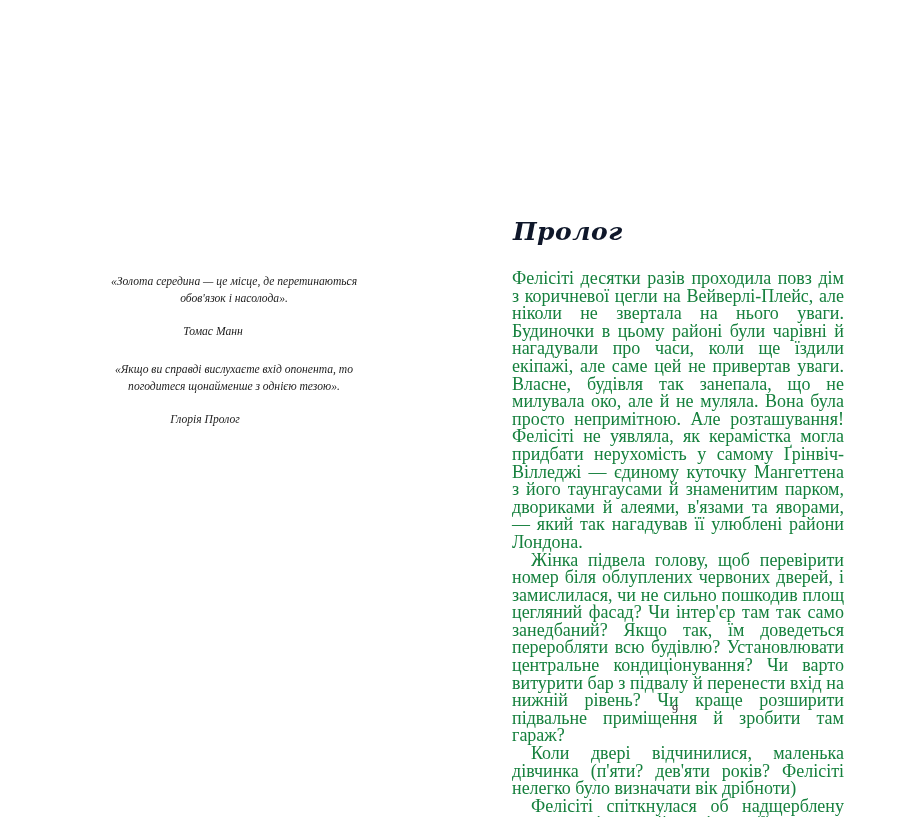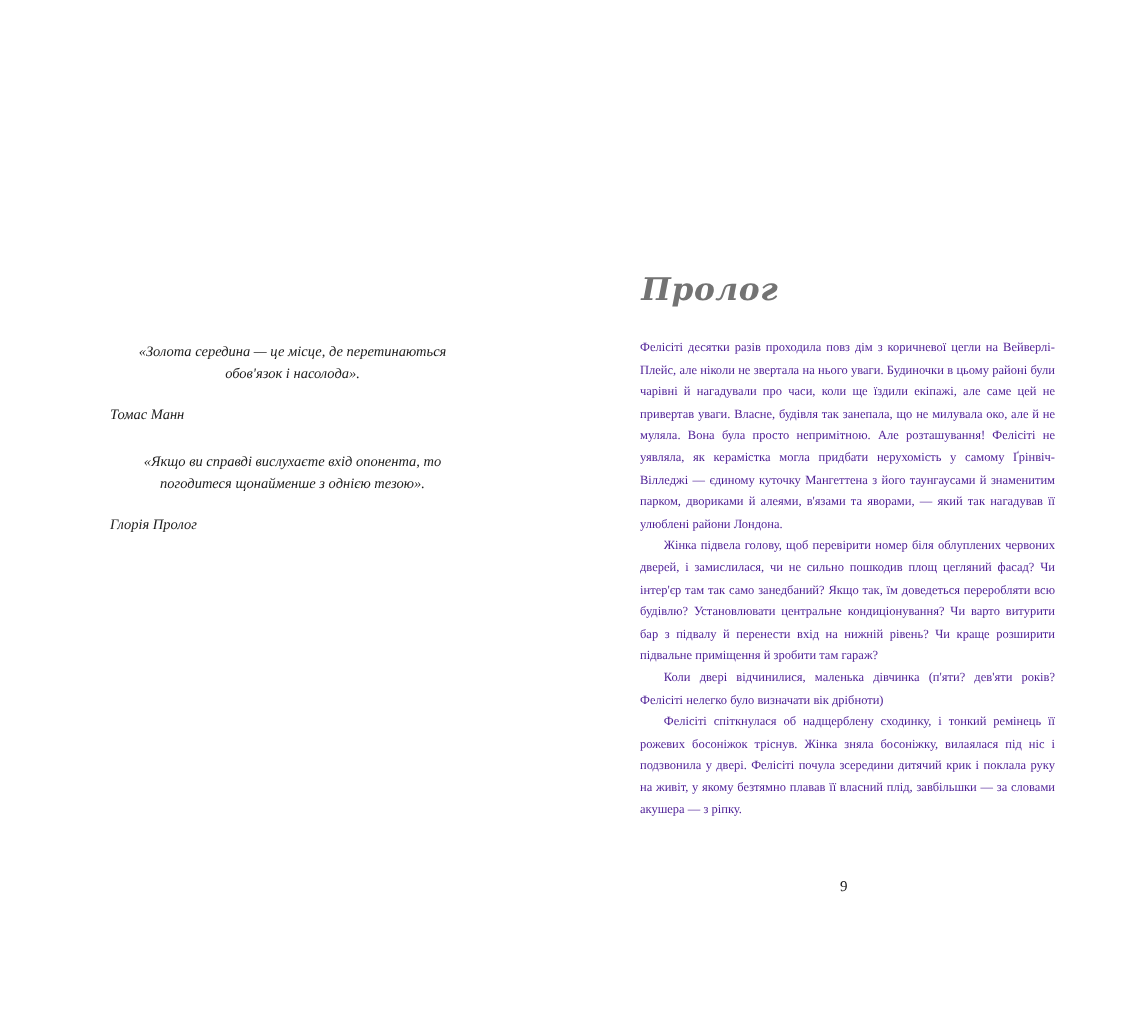--- a/index.html
+++ b/index.html
@@ -45,21 +45,21 @@
     line-height: 1.45;
     text-align: center;
     color: #1c1c1c;
     margin: 16px;
   }
   .epigraph-author {
     font-family: "Liberation Serif", serif;
     font-style: italic;
     font-size: 11.6px;
     line-height: 1.45;
-    text-align: left;
+    text-align: center;
     color: #1c1c1c;
     margin: 1px 0 0 0;
     padding-right: 42px;
   }
   .epigraph.second .epigraph-author {
     padding-right: 58px;
   }
 
   
   .page-right {
@@ -72,36 +72,36 @@
   .chapter-title {
     position: absolute;
     left: 63px;
     top: 217px;
     width: 330px;
     font-family: "DejaVu Serif", serif;
     font-style: italic;
     font-weight: bold;
     font-size: 25px;
     letter-spacing: 0.5px;
-    color: #737373;
+    color: #0f172a;
     text-align: left;
   }
   .body-text {
     position: absolute;
     left: 62px;
     top: 270px;
     width: 332px;
   }
   .body-text p {
     margin: 0;
     font-family: "Liberation Serif", serif;
-    font-size: 10px;
+    font-size: 18px;
     line-height: 17.6px;
     text-align: justify;
-    color: #4c1d95;
+    color: #15803d;
     hyphens: manual;
   }
   .body-text p + p {
     text-indent: 19px;
   }
   .page-number {
     position: absolute;
     left: 0;
     top: 702px;
     width: 450px;

